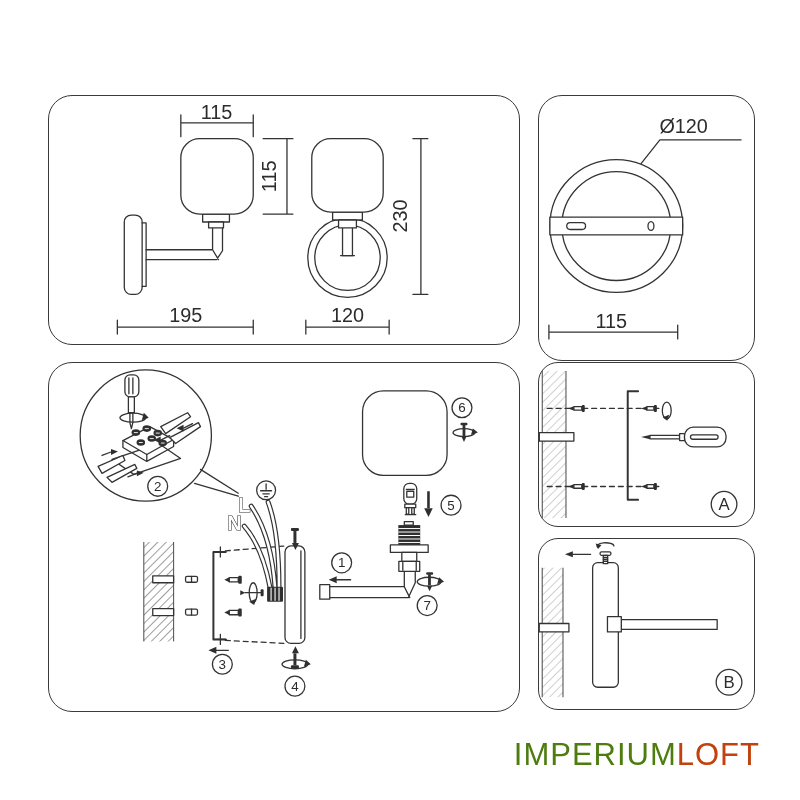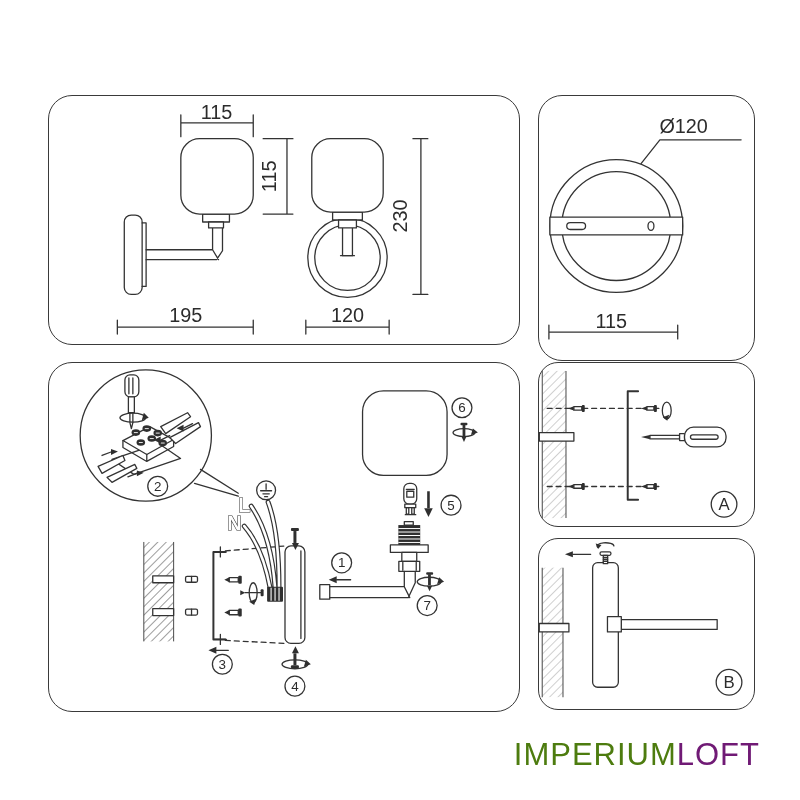--- a/index.html
+++ b/index.html
@@ -16,21 +16,21 @@
   .wh{fill:#fff;stroke:#333;stroke-width:1.3;stroke-linejoin:round;}
   .dk{fill:#2f2f2f;stroke:none;}
   .b2{stroke-width:2;}
   .dim{font-size:20px;fill:#2c2c2c;text-anchor:middle;}
   .step{font-size:13.5px;fill:#2c2c2c;text-anchor:middle;}
   .abl{font-size:17px;fill:#2c2c2c;text-anchor:middle;}
   .out{font-size:20px;font-weight:bold;fill:#fff;stroke:#333;stroke-width:1.1;paint-order:stroke;}
   .dash{stroke-dasharray:5 4;}
   .logo{position:absolute;top:737px;right:40px;font-size:31px;font-weight:400;letter-spacing:1px;white-space:nowrap;}
   .logo .g{color:#4d7c0f;}
-  .logo .p{color:#701a75;}
+  .logo .p{color:#c2410c;}
 </style>
 </head>
 <body>
 
 <div class="panel" id="p1">
 <svg viewBox="0 0 472 250">
 
   <g>
     <rect class="wh" x="75" y="120" width="18" height="80" rx="7"></rect>
     <path class="ln" d="M93,128 h4 v64 h-4"></path>

